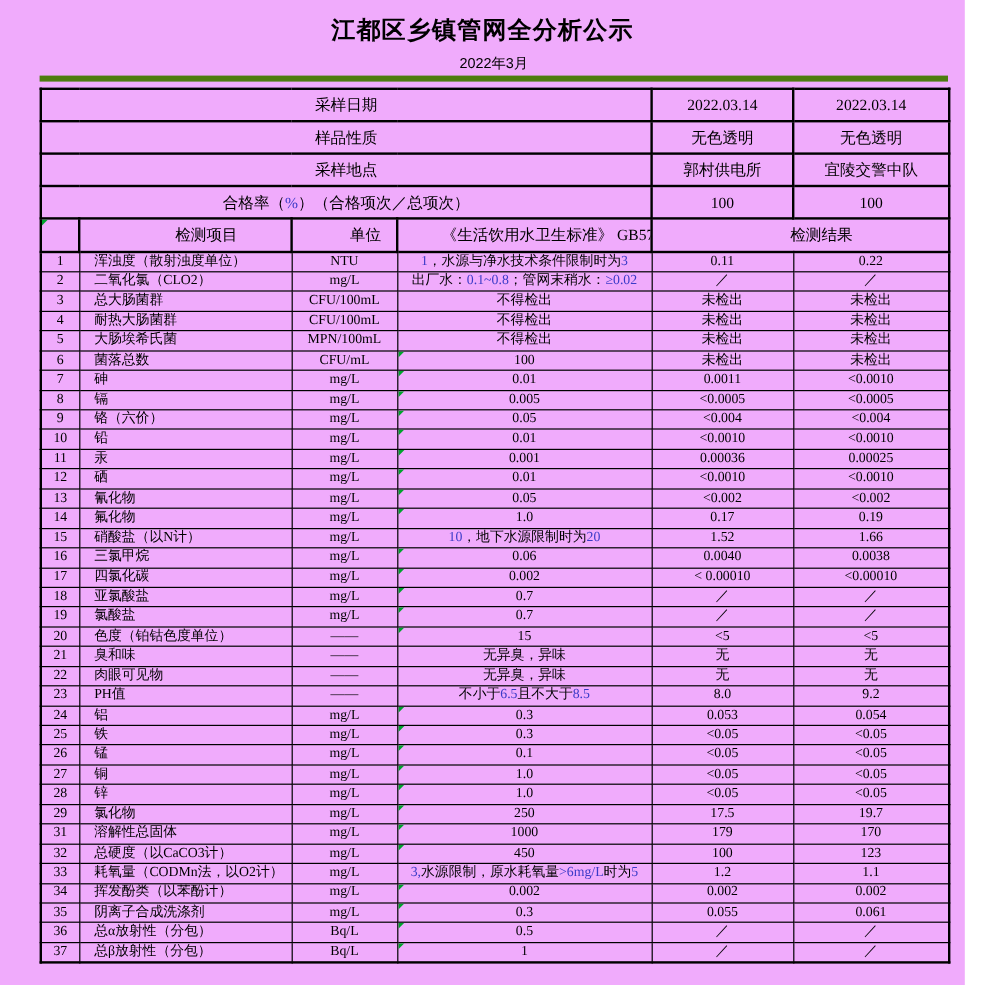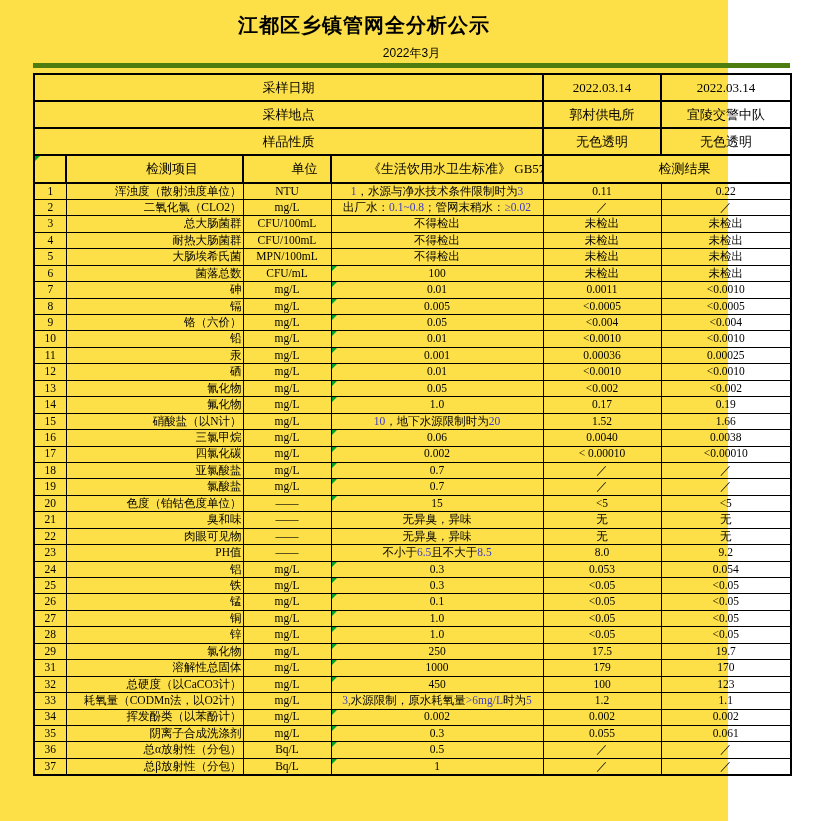--- a/index.html
+++ b/index.html
@@ -1,31 +1,31 @@
 <!DOCTYPE html>
 <html><head>
 <meta charset="utf-8">
 <style>
   html,body{margin:0;padding:0;background:#fff;}
-  .page{position:relative;width:728px;height:821px;background:#fde047;color:#000;
+  .page{position:relative;width:804px;height:821px;background:#f0abfc;color:#000;
         font-family:"Liberation Serif","DejaVu Serif",serif;}
   .title{margin:0;padding-top:12px;text-align:center;font-size:20px;font-weight:bold;
          font-family:"Liberation Sans","DejaVu Sans",sans-serif;letter-spacing:1px;}
   .subtitle-wrap{width:757px;margin:6px 0 0 33px;border-bottom:5px solid #4d7c0f;}
   .subtitle{text-align:center;font-size:12px;padding-bottom:1px;
             font-family:"Liberation Sans","DejaVu Sans",sans-serif;}
   table.main{border-collapse:collapse;table-layout:fixed;width:757px;margin:5px 0 0 33px;
              border:2px solid #000;}
   td{border:1px solid #000;overflow:hidden;white-space:nowrap;text-align:center;
      vertical-align:middle;padding:0 1px;position:relative;}
   tr.info td{height:25px;font-size:13px;border-width:2px;}
   tr.col-head td{height:26px;font-size:13px;border-width:2px;padding-left:36px;}
   tbody.data tr{height:16.45px;}
   tbody.data td{font-size:11.5px;line-height:1;}
-  td.c-item{text-align:right;padding-left:12px;}
+  td.c-item{text-align:left;padding-left:12px;}
   td.c-no{font-size:11.5px;}
   .num{color:#3a3ac8;}
   .marked::before{content:"";position:absolute;top:0;left:0;width:0;height:0;
                   border-top:5px solid #00a32e;border-right:5px solid transparent;}
 </style>
 </head>
 <body>
 
 <div class="page">
   <h1 class="title">江都区乡镇管网全分析公示</h1>
@@ -42,28 +42,33 @@
         <col style="width:118px">
         <col style="width:130px">
     </colgroup>
     <tbody>
         <tr class="info">
           <td colspan="4">采样日期</td>
           <td>2022.03.14</td>
           <td>2022.03.14</td>
         </tr>
         <tr class="info">
+          <td colspan="4">样品性质</td>
+          <td>无色透明</td>
+          <td>无色透明</td>
+        </tr>
+        <tr class="info">
           <td colspan="4">采样地点</td>
           <td>郭村供电所</td>
           <td>宜陵交警中队</td>
         </tr>
         <tr class="info">
-          <td colspan="4">样品性质</td>
-          <td>无色透明</td>
-          <td>无色透明</td>
+          <td colspan="4">合格率（<span class="num">%</span>）（合格项次／总项次）</td>
+          <td>100</td>
+          <td>100</td>
         </tr>
       </tbody>
     <tbody>
       <tr class="col-head">
         <td class="c-no marked">序号</td>
         <td>检测项目</td>
         <td>单位</td>
         <td>《生活饮用水卫生标准》 GB5749</td>
         <td colspan="2">检测结果</td>
       </tr>

